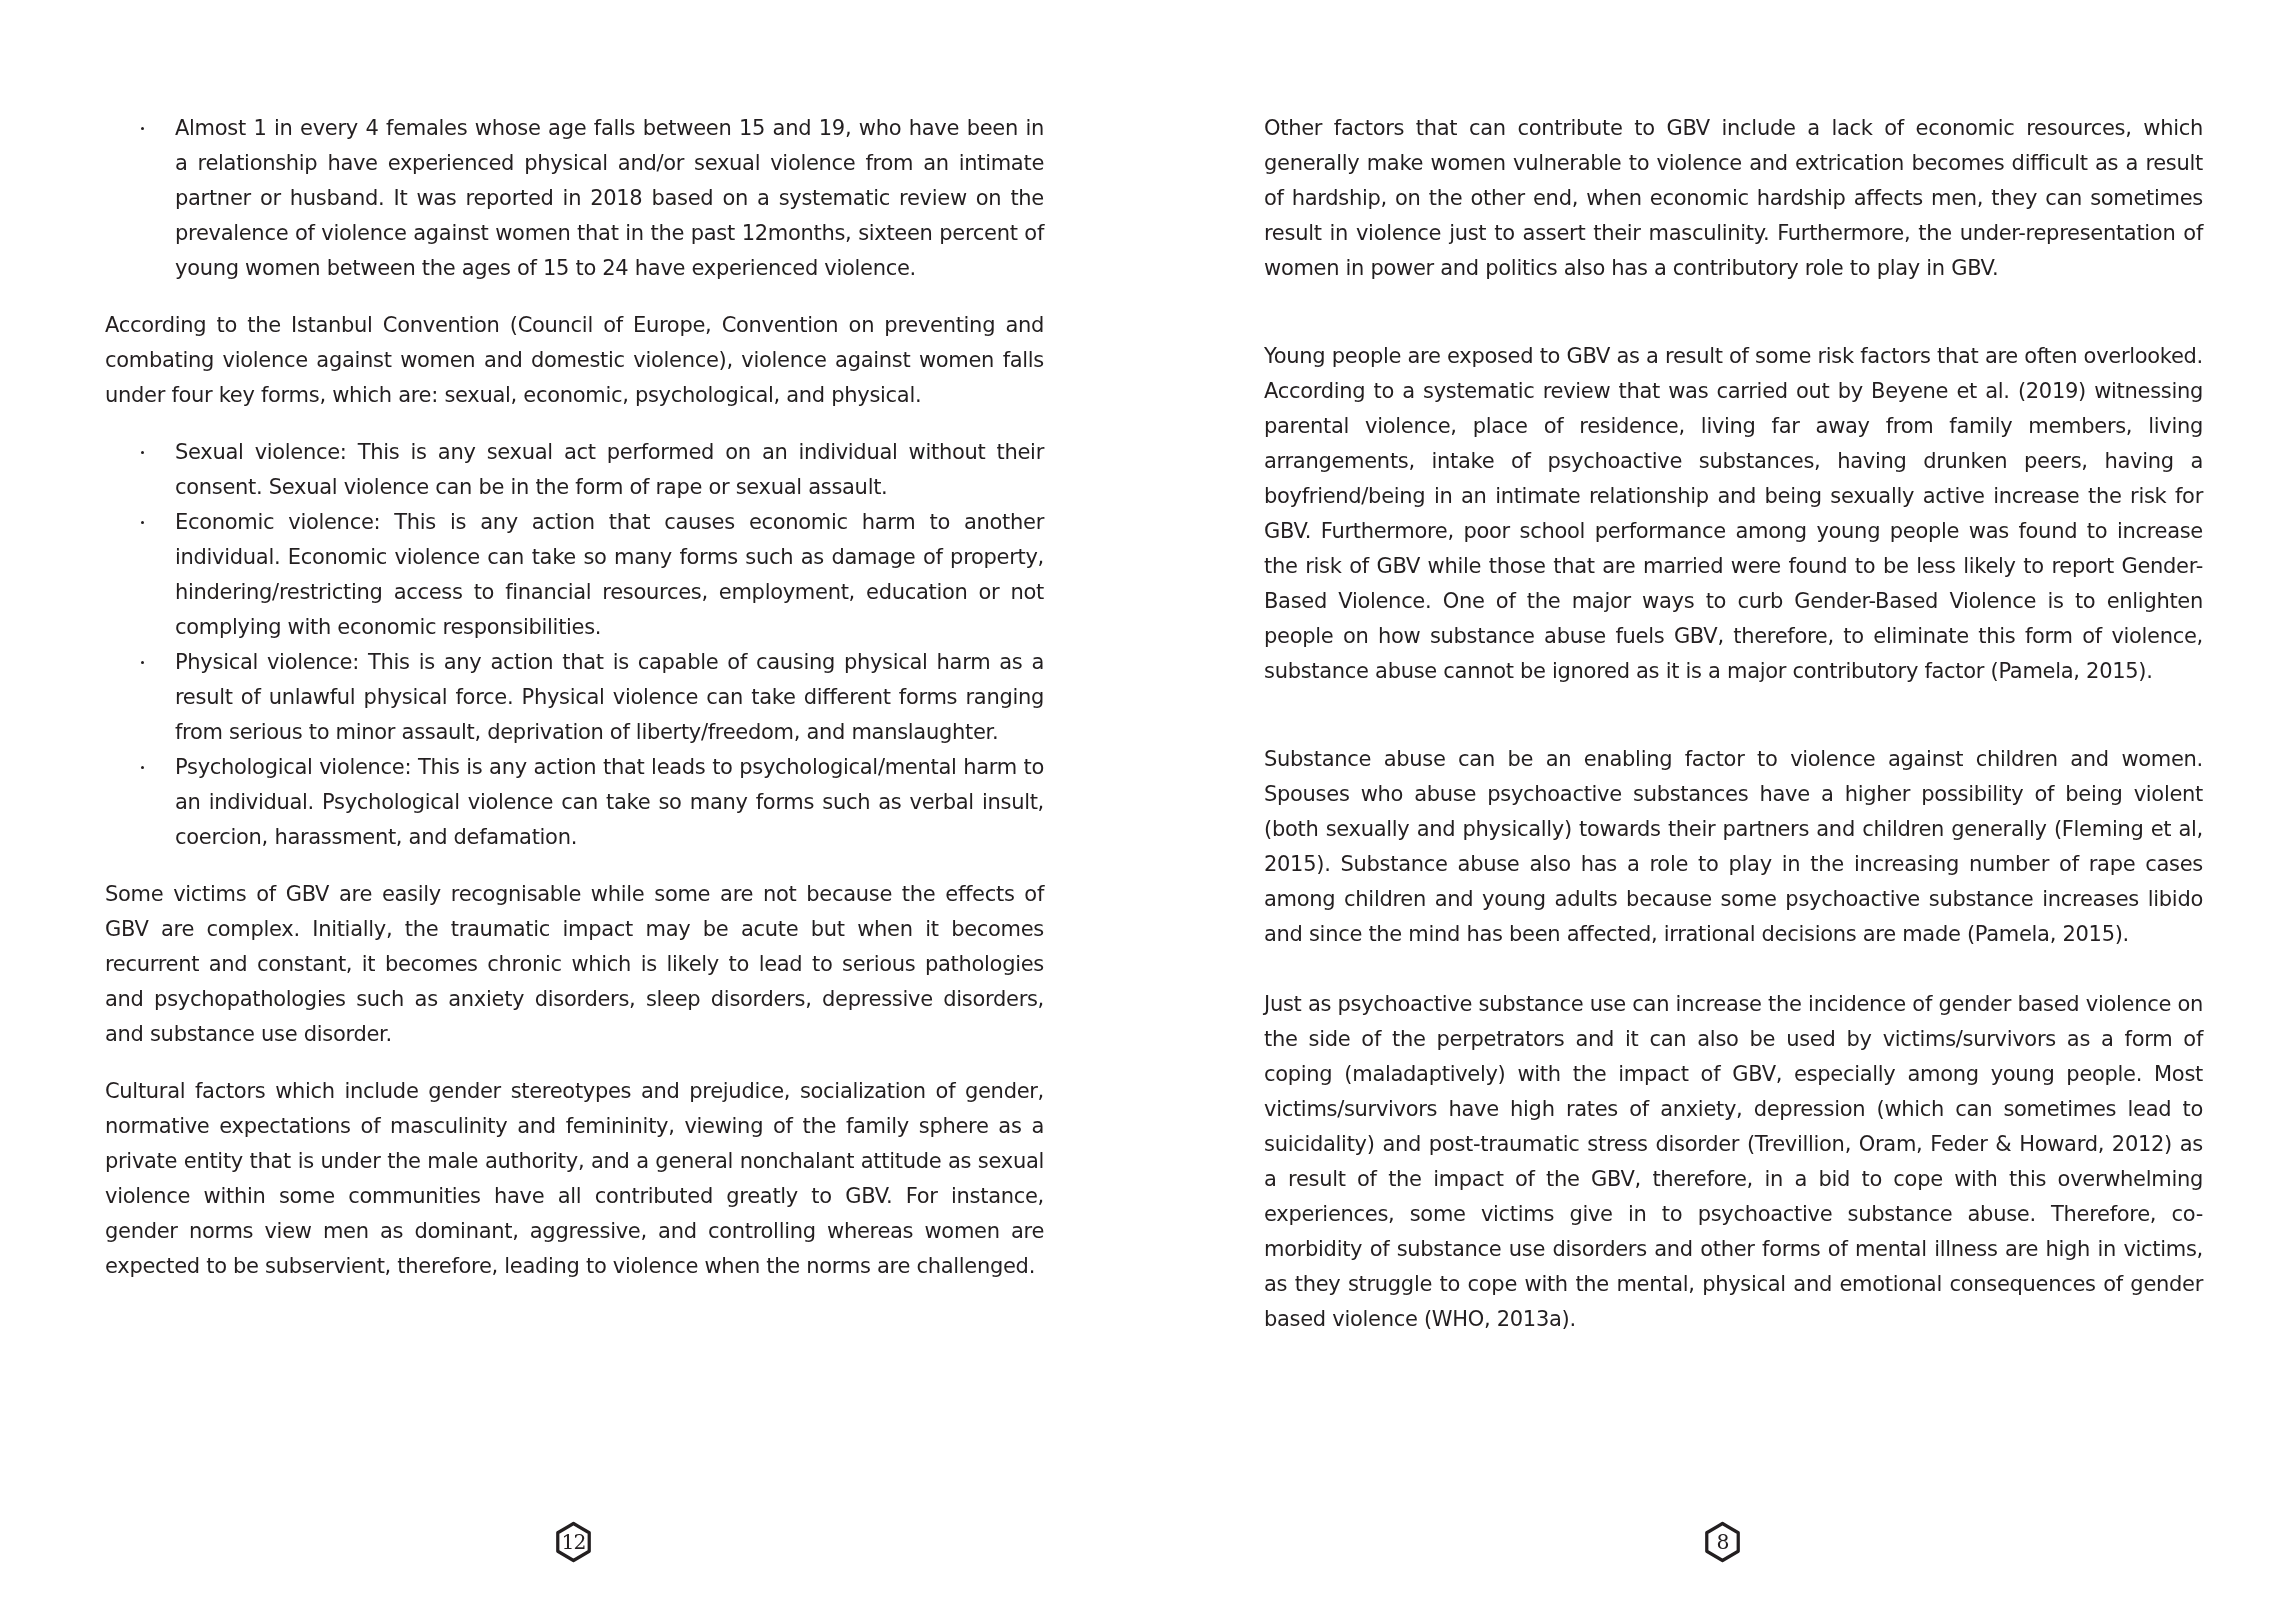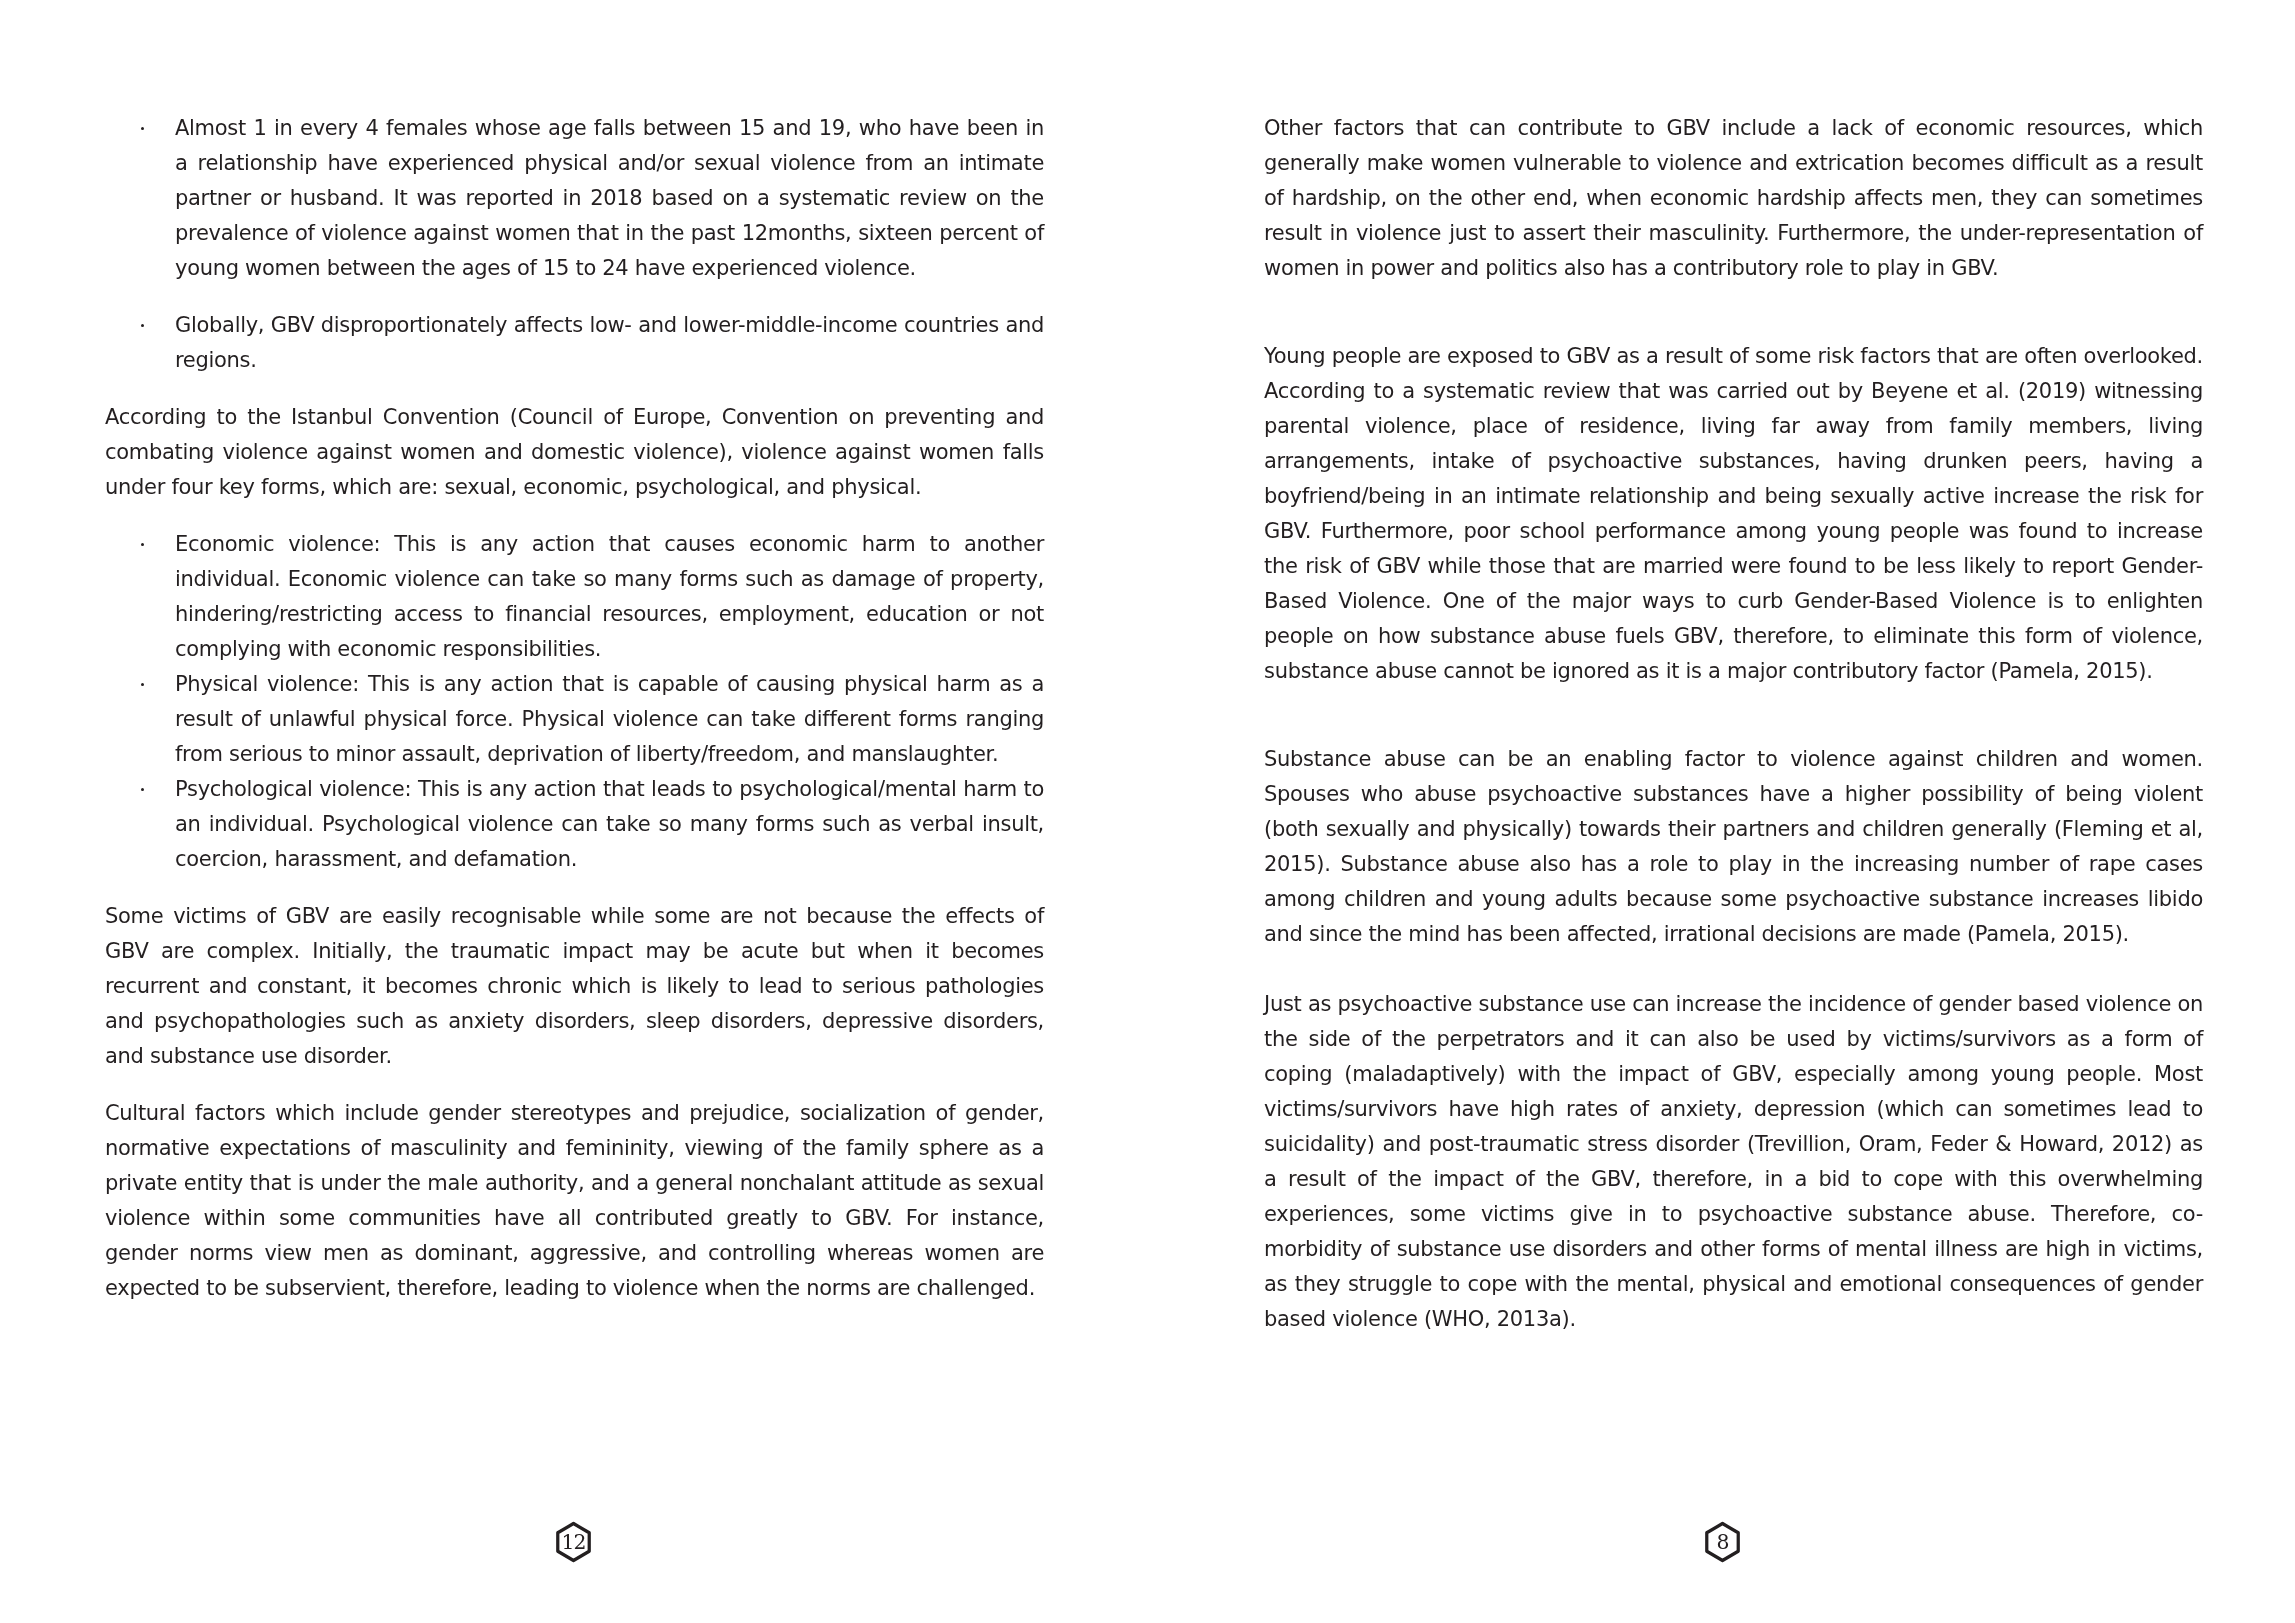--- a/index.html
+++ b/index.html
@@ -48,29 +48,29 @@
 </head>
 <body>
 
 <div class="page left">
   <div class="col">
     <ul class="bullets">
       <li>
         <span class="dot"></span>
         <span>Almost 1 in every 4 females whose age falls between 15 and 19, who have been in a relationship have experienced physical and/or sexual violence from an intimate partner or husband. It was reported in 2018 based on a systematic review on the prevalence of violence against women that in the past 12months, sixteen percent of young women between the ages of 15 to 24 have experienced violence.</span>
       </li>
-      <li style="margin-top:22px">
-        <span class="dot"></span>
-        <span>Globally, GBV disproportionately affects low- and lower-middle-income countries and regions.</span>
-      </li>
     </ul>
     <div class="gap-sm"></div>
     <p>According to the Istanbul Convention (Council of Europe, Convention on preventing and combating violence against women and domestic violence), violence against women falls under four key forms, which are: sexual, economic, psychological, and physical.</p>
     <div class="gap-sm"></div>
     <ul class="bullets">
+      <li>
+        <span class="dot"></span>
+        <span>Sexual violence: This is any sexual act performed on an individual without their consent. Sexual violence can be in the form of rape or sexual assault.</span>
+      </li>
       <li>
         <span class="dot"></span>
         <span>Economic violence: This is any action that causes economic harm to another individual. Economic violence can take so many forms such as damage of property, hindering/restricting access to financial resources, employment, education or not complying with economic responsibilities.</span>
       </li>
       <li>
         <span class="dot"></span>
         <span>Physical violence: This is any action that is capable of causing physical harm as a result of unlawful physical force. Physical violence can take different forms ranging from serious to minor assault, deprivation of liberty/freedom, and manslaughter.</span>
       </li>
       <li>
         <span class="dot"></span>

